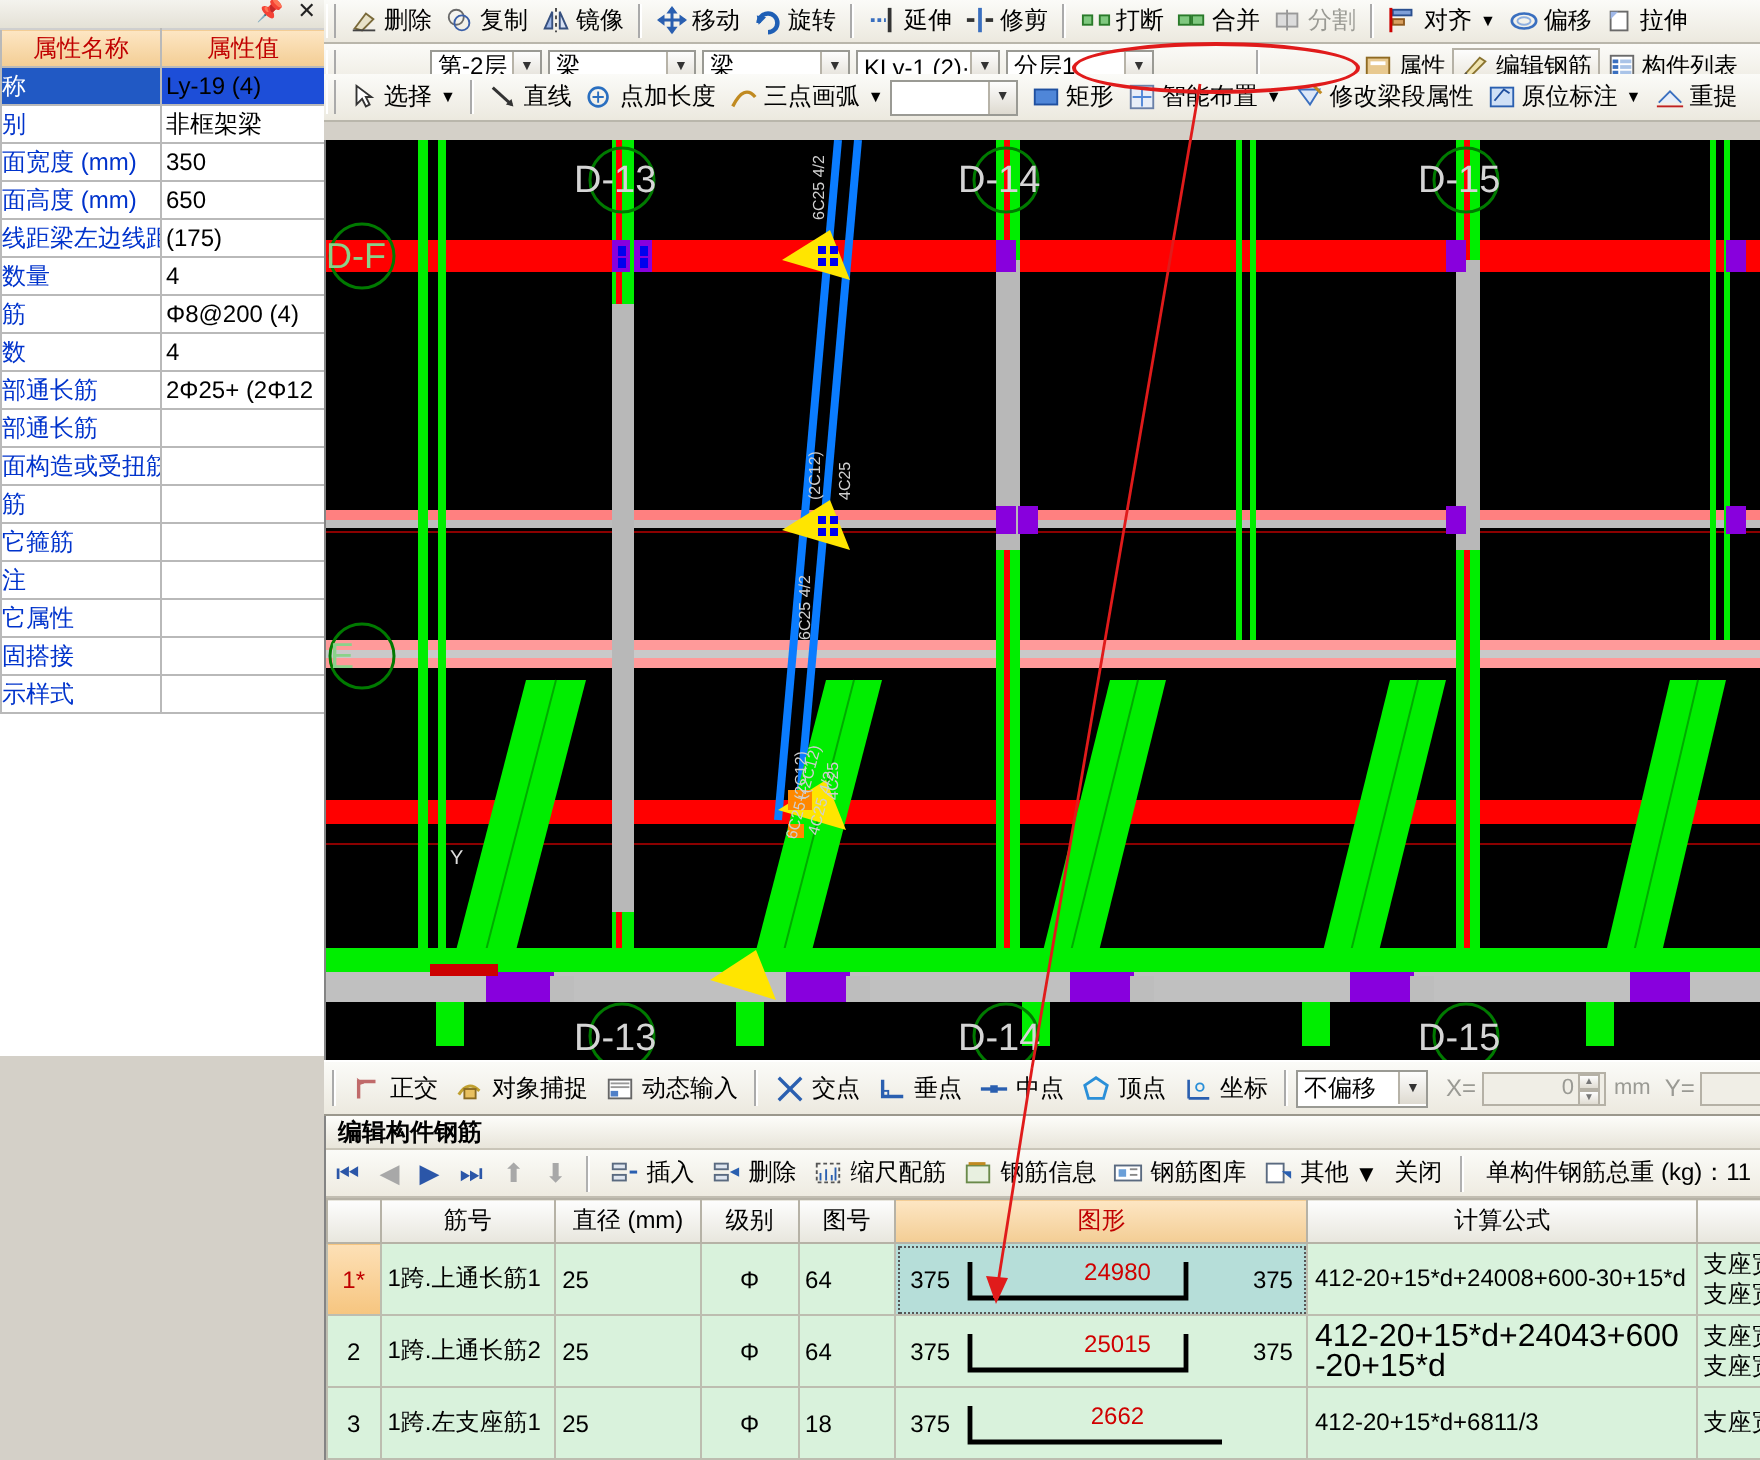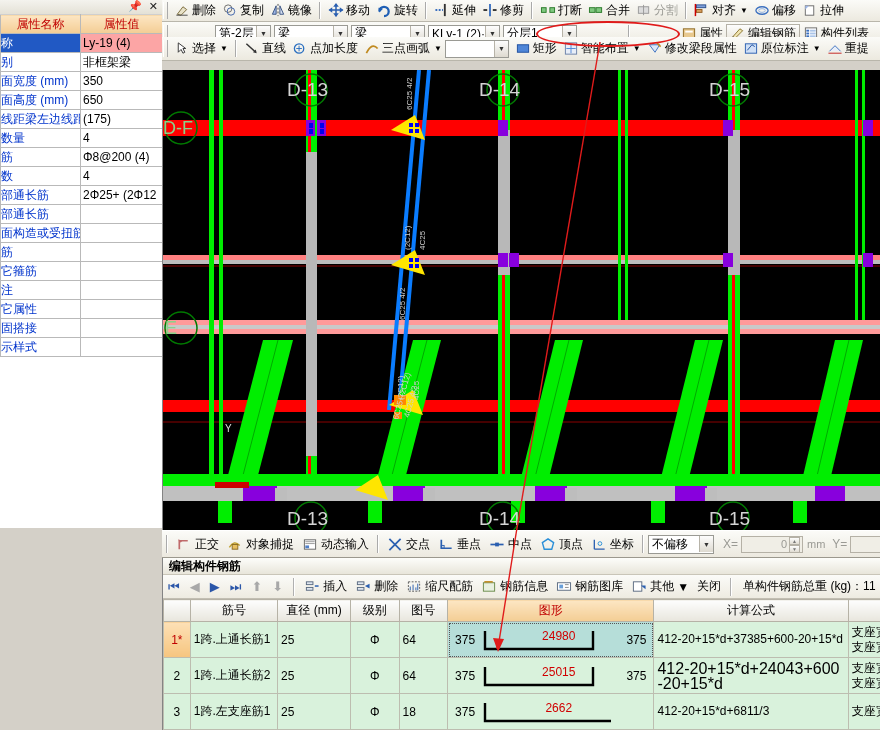--- a/index.html
+++ b/index.html
@@ -47,21 +47,21 @@
     border-top: 1px solid #cfcfcf;
   }
   th.namehead { background: linear-gradient(#fefefe,#e9e9e9); color:#000; }
   td.pname {
     color: #0033cc; background: #ffffff;
     
     padding-left: 0px; text-indent: -14px;
   }
   td.pval { color: #000; background: #ffffff; }
   tr.selrow td.pname { background: #2159c4; color: #ffffff; }
-  tr.selrow td.pval { background: #fca5a5; }
+  tr.selrow td.pval { background: #1d4ed8; }
   col.c1 { width: 80px; }
   col.c2 { width: 82px; }
 
   
   .toolbar {
     position: absolute; left: 162px;
     background: linear-gradient(#fbfbf8,#ece9df);
     border-bottom: 1px solid #b9b6ab;
     display: flex; align-items: center;
     white-space: nowrap; overflow: hidden;
@@ -989,21 +989,21 @@
               <td class="figure">
                 <div class="fig-inner">
                   <span class="fig-left">375</span>
                   <span class="fig-num" style="left: 54%; top: 6px; transform: translateX(-50%);">24980</span>
                   <span class="fig-right">375</span>
                   <svg width="170" height="36" style="position: absolute; left: 0px; top: 0px;">
                     <path d="M34 8 L34 26 L142 26 L142 8" fill="none" stroke="#000" stroke-width="2.4"></path>
                   </svg>
                 </div>
               </td>
-              <td class="" style="font-size: 12px; line-height: 15px; white-space: normal; word-break: break-all;">412-20+15*d+37385+600-20+15*d</td>
+              <td class="" style="font-size: 12px; line-height: 15px; white-space: normal; word-break: break-all;">412-20+15*d+24008+600-30+15*d</td>
               <td class="">
                 <div class="fdesc">支座宽-保护层+弯折+</div>
                 <div class="fdesc">支座宽-保护层+弯折</div>
               </td>
             </tr>
             <tr>
               <td class="rownum">2</td>
               <td>1跨.上通长筋2</td>
               <td>25</td>
               <td style="text-align: center;">Φ</td>

